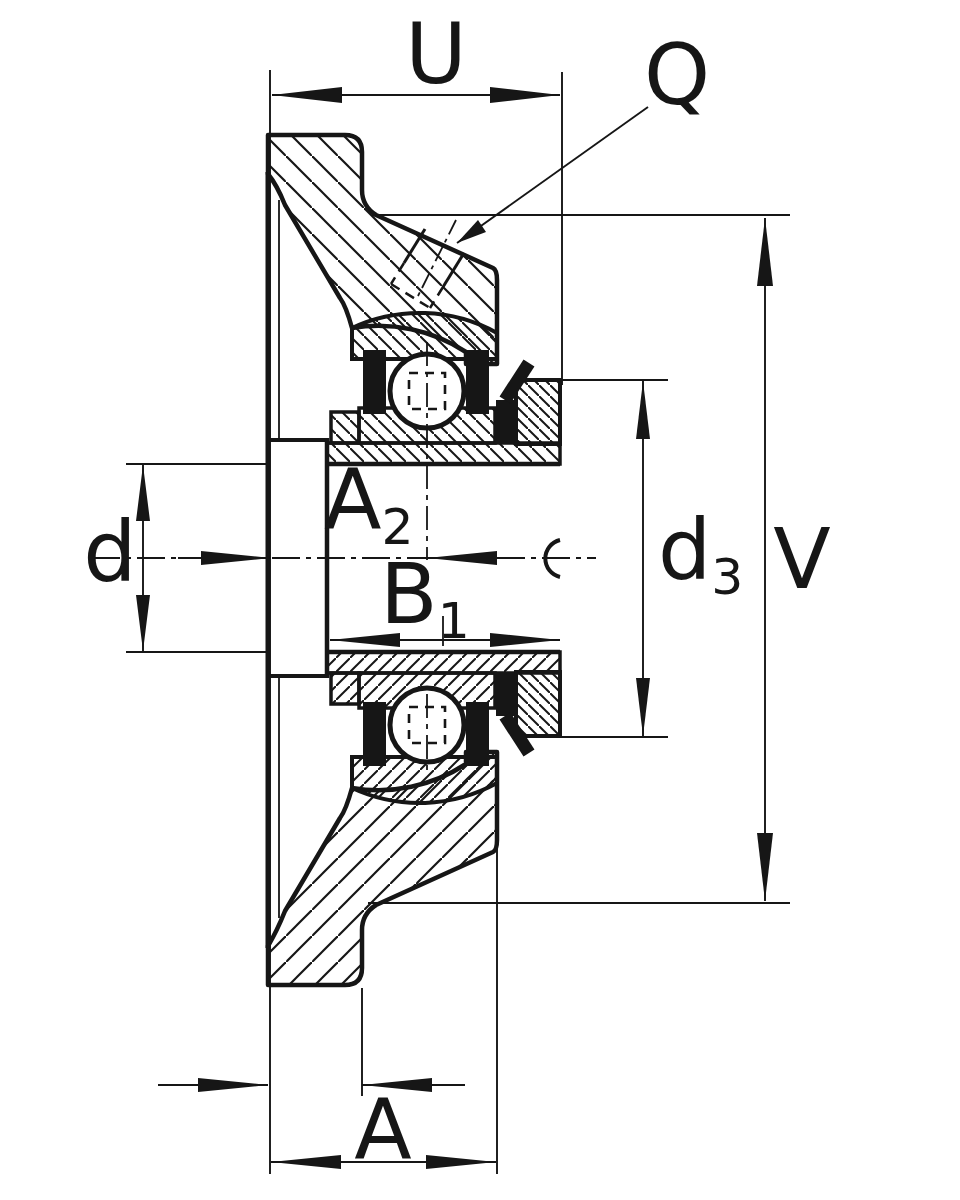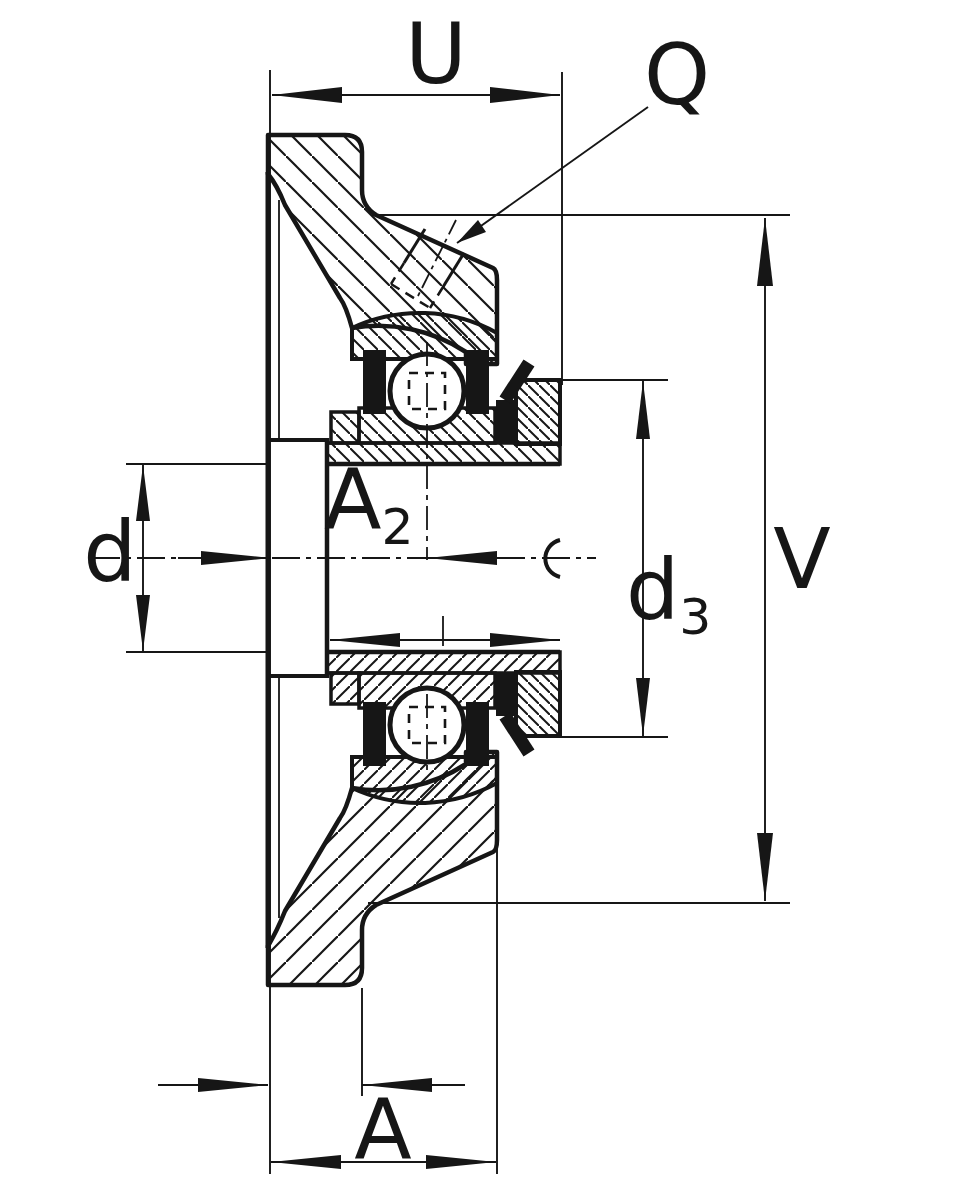--- a/index.html
+++ b/index.html
@@ -178,25 +178,28 @@
 </svg>
 
 <div class="dim-label centered" style="left:436px; top:54px;">U</div>
 
 <div class="dim-label centered" style="left:677px; top:75px;">Q</div>
 
 <div class="dim-label centered" style="left:802px; top:559px;">V</div>
 
 <div class="dim-label centered" style="left:110px; top:552px;">d</div>
 
-<div class="dim-label" style="left:626px; top:508px;margin-top:40px;">
+<div class="dim-label" style="left:658px; top:508px;">
   <span>d</span><span class="sub">3</span>
 </div>
 
 <div class="dim-label" style="left:324px; top:458px;">
   <span>A</span><span class="sub">2</span>
 </div>
 
+<div class="dim-label" style="left:380px; top:552px;">
+  <span>B</span><span class="sub">1</span>
+</div>
 
 
 <div class="dim-label centered" style="left:383px; top:1130px;">A</div>
 
 </div>
 
 </body></html>

